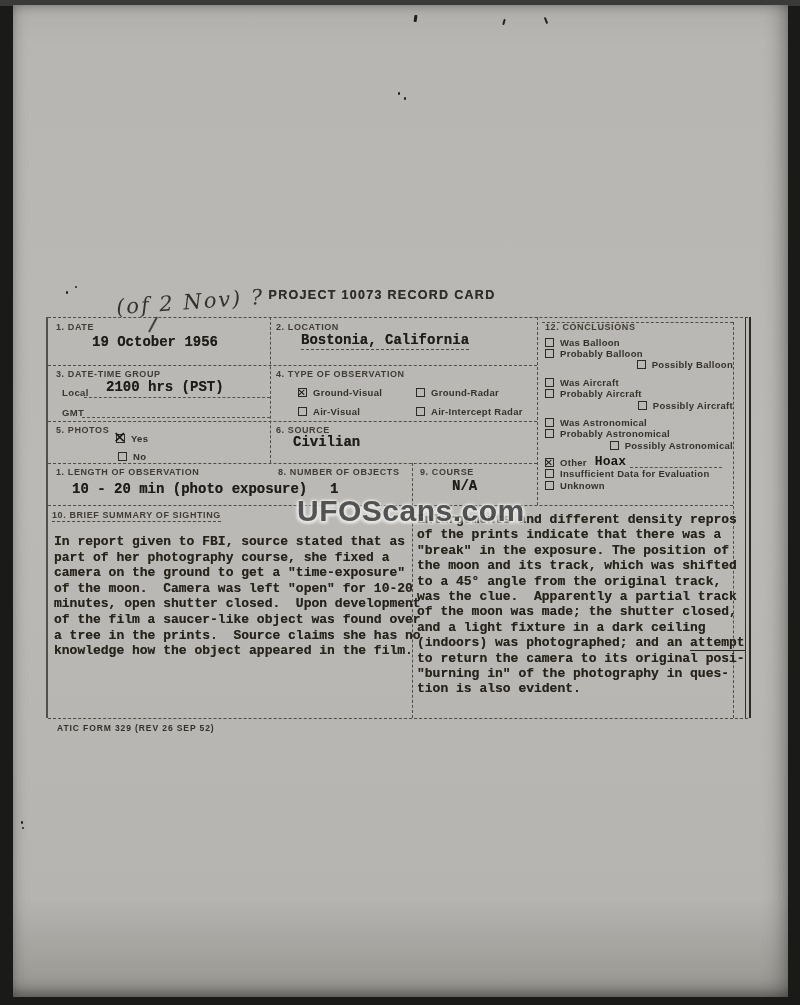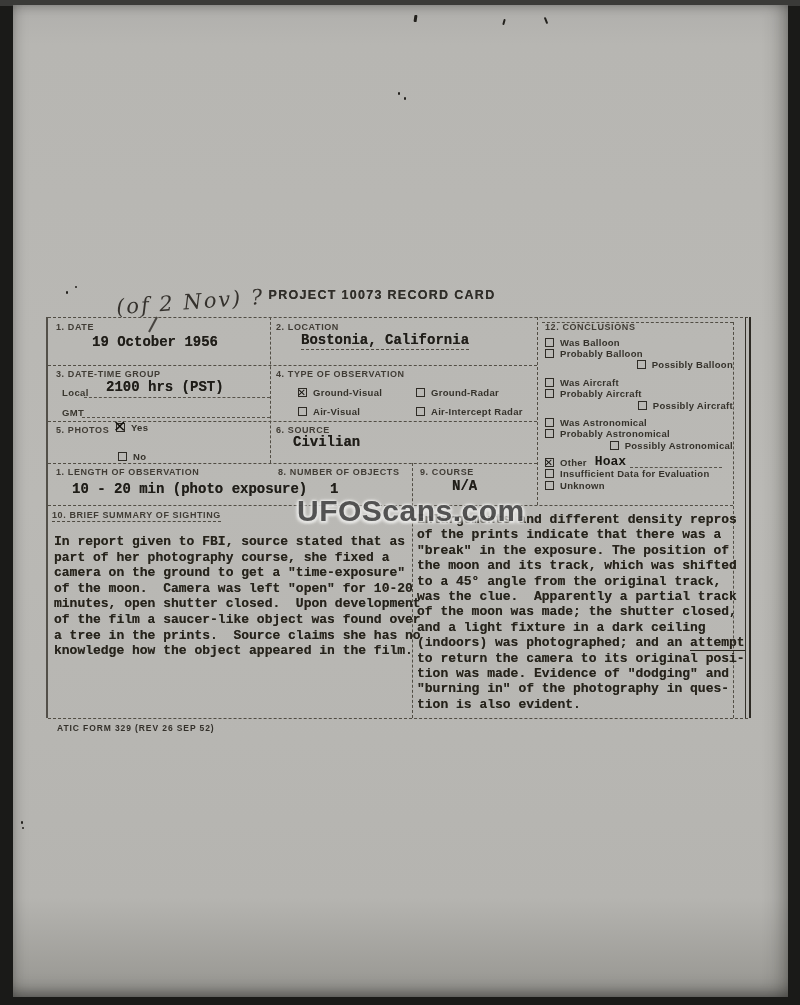--- a/index.html
+++ b/index.html
@@ -142,21 +142,21 @@
           <span class="opt-label">Air-Visual</span>
         </div>
         <div class="opt" style="left: 368px; top: 89px;">
           <span class="cb"></span>
           <span class="opt-label">Air-Intercept Radar</span>
         </div>
       </div>
 
     <div class="lbl" style="left:8px;top:108px">5. PHOTOS</div>
     <div id="photos-options">
-        <div class="opt" style="left: 68px; top: 105px;">
+        <div class="opt" style="left: 68px; top: 116px;">
           <span class="cb checked bigx"></span>
           <span class="opt-label">Yes</span>
         </div>
         <div class="opt" style="left: 70px; top: 134px;">
           <span class="cb"></span>
           <span class="opt-label">No</span>
         </div>
       </div>
 
     <div class="lbl" style="left:228px;top:108px">6. SOURCE</div>
@@ -239,21 +239,20 @@
         <div class="tline">Enlargements and different density repros</div>
         <div class="tline">of the prints indicate that there was a</div>
         <div class="tline">"break" in the exposure. The position of</div>
         <div class="tline">the moon and its track, which was shifted</div>
         <div class="tline">to a 45° angle from the original track,</div>
         <div class="tline">was the clue.  Apparently a partial track</div>
         <div class="tline">of the moon was made; the shutter closed,</div>
         <div class="tline">and a light fixture in a dark ceiling</div>
         <div class="tline">(indoors) was photographed; and an <span class="u">attempt</span></div>
         <div class="tline">to return the camera to its original posi-</div>
-        <div class="tline">tion was made. Evidence of "dodging" and</div>
         <div class="tline">"burning in" of the photography in ques-</div>
         <div class="tline">tion is also evident.</div>
       </div>
   </div>
 
   <div class="footer">ATIC FORM 329 (REV 26 SEP 52)</div>
   <div class="watermark">UFOScans.com</div>
 </div>
 
 </body></html>

